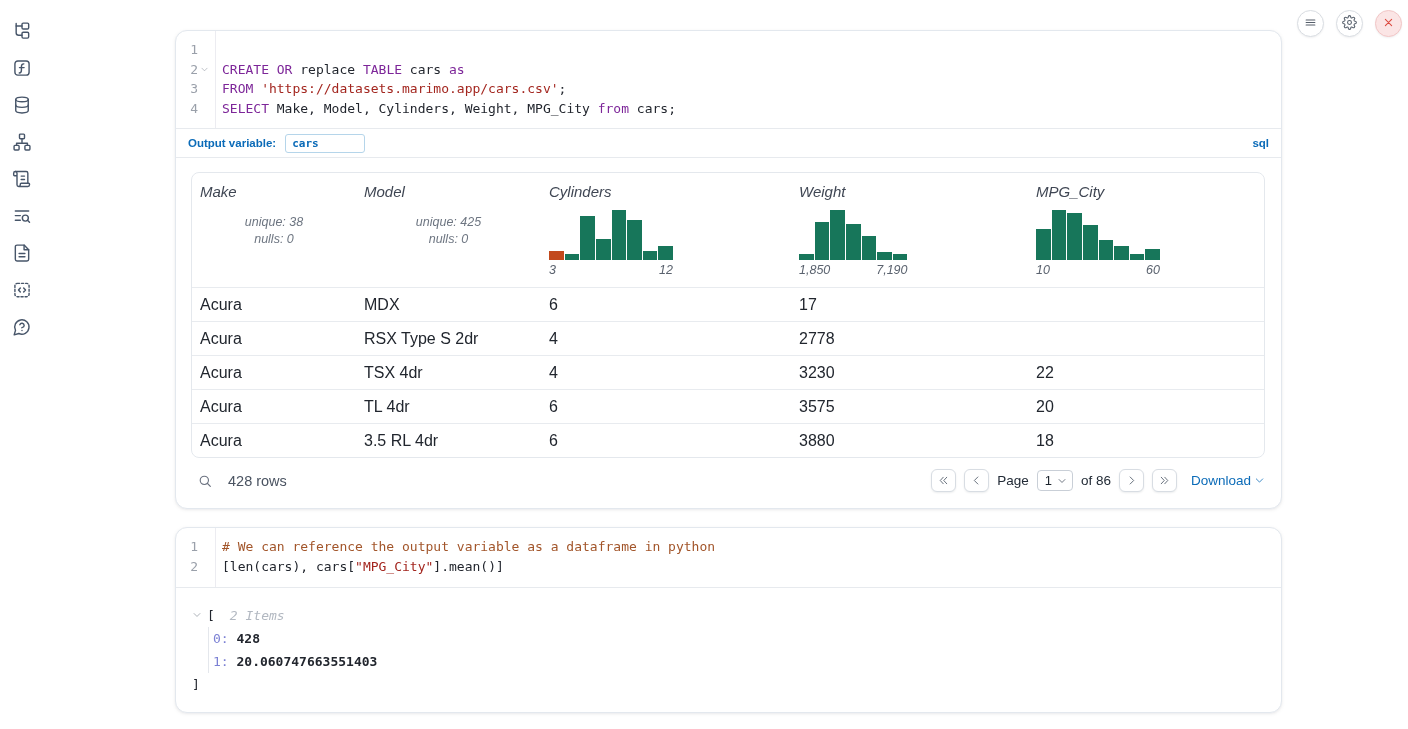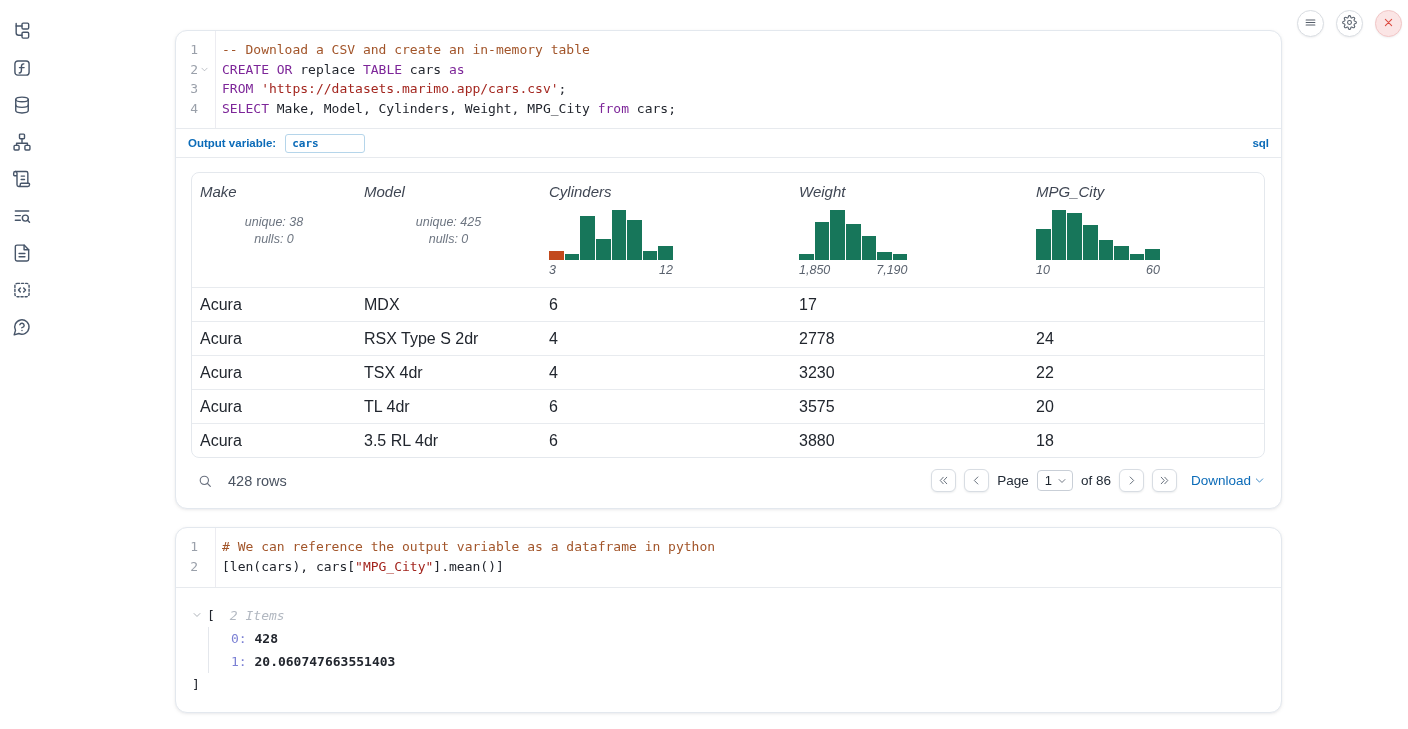--- a/index.html
+++ b/index.html
@@ -82,21 +82,21 @@
   .download { display:flex; align-items:center; gap:3px; margin-left:14px; color:#0b6bb8;
     font-size:13.5px; font-weight:500; cursor:pointer; text-decoration:none; }
   .download svg { width:11px; height:11px; }
 
   
   .tree { font:13px/23px "DejaVu Sans Mono","Liberation Mono",monospace; color:#22262e; padding:2px 0 0 1px; }
   .tree-head { display:flex; align-items:center; }
   .tree-chevron { width:11px; color:#8b929c; margin-right:4px; display:flex; cursor:pointer; }
   .tree-chevron svg { width:10px; height:10px; }
   .tree-items-label { color:#b2b8c1; font-style:italic; margin-left:15px; }
-  .tree-children { margin-left:16px; border-left:1px solid #e4e7ec; padding-left:22px; }
+  .tree-children { margin-left:16px; border-left:1px solid #e4e7ec; padding-left:4px; }
   .tree-key { color:#7b80d4; }
   .tree-val { font-weight:700; color:#22262e; }
 </style>
 </head>
 <body>
 
 <nav class="sidebar" id="sidebar">
     <button class="sb-btn">
       <span><svg viewBox="0 0 24 24" fill="none" stroke="currentColor" stroke-width="1.7" stroke-linecap="round" stroke-linejoin="round">
           <path d="M5 3v11a3 3 0 0 0 3 3h4"></path>
@@ -186,21 +186,20 @@
 <main class="main">
 
   <section class="cell">
     <div class="code-area" id="sql-code">
       <div class="gutter-rule"></div>
     <div class="cl">
           <span class="gut">
             <span class="ln">1</span>
             <span class="foldslot"></span>
           </span>
-          <span class="codespan"><span class="tok-com">-- Download a CSV and create an in-memory table</span></span>
         </div>
         <div class="cl">
           <span class="gut">
             <span class="ln">2</span>
             <span class="foldslot">
               <svg viewBox="0 0 24 24" fill="none" stroke="currentColor" stroke-width="1.7" stroke-linecap="round" stroke-linejoin="round">
                 <path d="m5 8.5 7 7 7-7"></path>
               </svg>
             </span>
           </span>
@@ -305,21 +304,20 @@
               <div class="td">Acura</div>
               <div class="td">MDX</div>
               <div class="td">6</div>
               <div class="td">17</div>
             </div>
             <div class="t-row">
               <div class="td">Acura</div>
               <div class="td">RSX Type S 2dr</div>
               <div class="td">4</div>
               <div class="td">2778</div>
-              <div class="td">24</div>
             </div>
             <div class="t-row">
               <div class="td">Acura</div>
               <div class="td">TSX 4dr</div>
               <div class="td">4</div>
               <div class="td">3230</div>
               <div class="td">22</div>
             </div>
             <div class="t-row">
               <div class="td">Acura</div>

